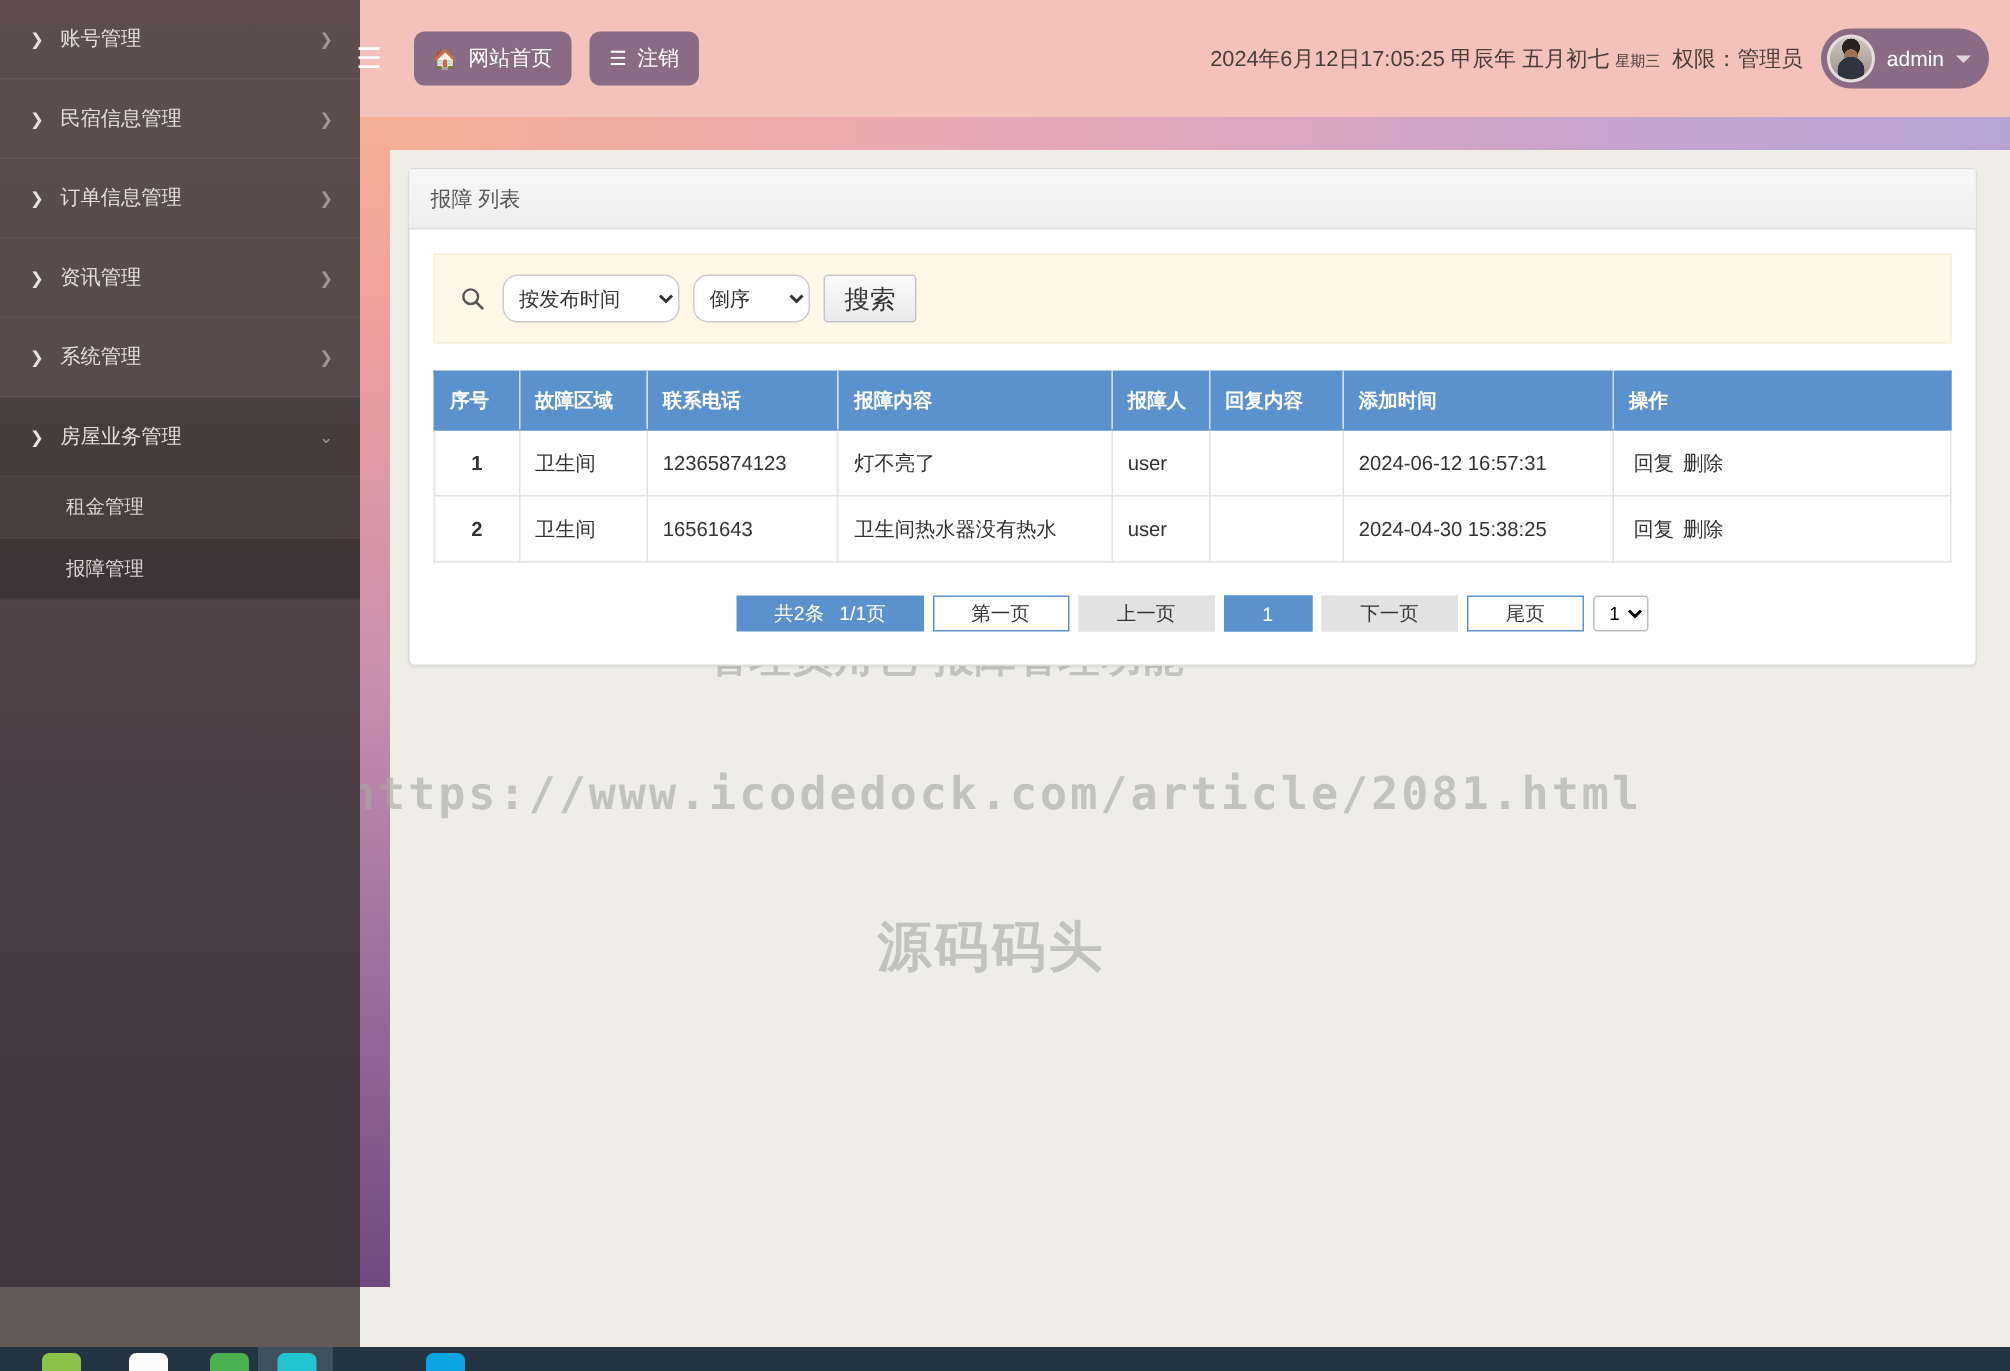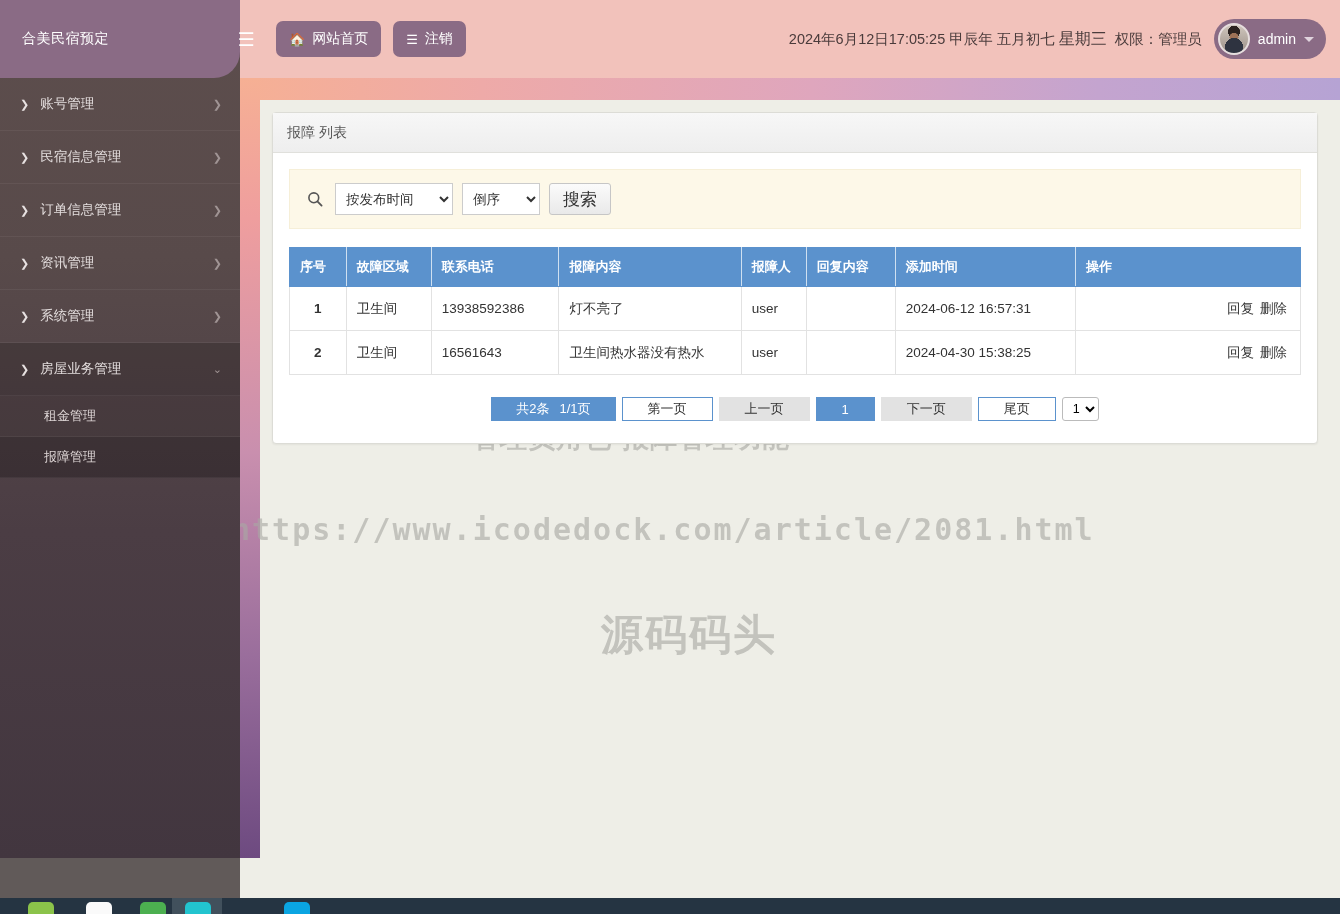--- a/index.html
+++ b/index.html
@@ -83,21 +83,21 @@
     border-radius: 7px; padding: 9px 13px;
     font-size: 14px; cursor: pointer; margin-left: 12px;
     border: none;
   }
   .top-btn .ic { font-size: 13px; }
   #topbar-right {
     margin-left: auto; display: flex; align-items: center;
     padding-right: 14px; color: #4b3a3a;
   }
   #datetime-block { font-size: 14.5px; color: #4a3b3b; white-space: nowrap; }
-  #datetime-block .small { font-size: 16px; }
+  #datetime-block .small { font-size: 10px; }
   #user-chip {
     display: flex; align-items: center; gap: 8px;
     background: #8a6b85; color: #fff;
     border-radius: 20px; padding: 4px 12px 4px 4px;
     margin-left: 12px; cursor: pointer;
   }
   #avatar {
     width: 32px; height: 32px; border-radius: 50%;
     background:
       radial-gradient(circle at 50% 78%, #2e3340 0 34%, transparent 35%),
@@ -115,21 +115,21 @@
   
   .wm {
     position: absolute; color: #a9a9a4; opacity: .62;
     font-weight: bold; white-space: nowrap; pointer-events: none;
     user-select: none;
   }
   #wm-brand { left: 447px; top: 308px; font-size: 36px; letter-spacing: 1px; }
   #wm-role  { left: 472px; top: 420px; font-size: 27px; letter-spacing: 1px; }
   #wm-url   { left: 232px; top: 512px; font-size: 30px;
               font-family: "DejaVu Sans Mono", "Liberation Mono", monospace; letter-spacing: 2px; }
-  #wm-site  { left: 601px; top: 607px; font-size: 42px; letter-spacing: 2px; }
+  #wm-site  { left: 585px; top: 607px; font-size: 36px; letter-spacing: 2px; }
 
   
   #panel {
     position: absolute; left: 272px; top: 112px; width: 1046px;
     background: #fff; border: 1px solid #dcdcd6; border-radius: 4px;
     box-shadow: 0 1px 2px rgba(0,0,0,.05);
   }
   #panel-head {
     height: 40px; display: flex; align-items: center; padding: 0 14px;
     background: linear-gradient(180deg,#f7f7f7,#eeeeee);
@@ -141,21 +141,21 @@
   #filter-bar {
     background: #fdf8e8; border: 1px solid #f6efd8;
     padding: 13px 14px; display: flex; align-items: center; gap: 9px;
   }
   #search-icon-wrap {
     width: 22px; display: flex; align-items: center; justify-content: center;
     color: #666;
   }
   select.flt {
     height: 32px; font-size: 13.5px; padding: 3px 6px;
-    border: 1px solid #ccc; border-radius: 0; background: #fff; color: #333;
+    border: 1px solid #ccc; border-radius: 10px; background: #fff; color: #333;
     font-family: "Liberation Sans", sans-serif; cursor: pointer;
   }
   #sel-field { width: 118px; }
   #sel-order { width: 78px; }
   #btn-search {
     height: 32px; padding: 0 13px; font-size: 17px;
     border: 1px solid #c6c6c6; border-radius: 3px;
     background: linear-gradient(180deg,#fbfbfb,#e9e9e9); color: #333;
     cursor: pointer; font-family: "Liberation Sans", sans-serif;
   }
@@ -169,21 +169,21 @@
     text-align: left; padding: 10px 10px; font-size: 13px;
     border: 1px solid #5b92cd; border-right-color: #cfe0f1;
     height: 38px; vertical-align: middle;
   }
   table.data th:last-child { border-right-color: #5b92cd; }
   table.data td {
     padding: 10px 10px; border: 1px solid #e2e2e2; color: #333;
     height: 44px; vertical-align: middle;
   }
   td.c-idx { text-align: center; font-weight: bold; width: 56px; }
-  td.c-ops { text-align: right; }
+  td.c-ops { text-align: left; }
   td.c-ops .op { color: #333; cursor: pointer; margin: 0 3px; }
   .col-area { width: 84px; }
   .col-phone { width: 126px; }
   .col-content { width: 180px; }
   .col-person { width: 64px; }
   .col-reply { width: 88px; }
   .col-time { width: 178px; }
   .col-ops { width: 222px; }
 
   #pager {
@@ -221,23 +221,20 @@
 <div id="bg-header-strip"></div>
 <div id="bg-gradient-band"></div>
 <div id="sidebar-strip"></div>
 
 <div class="wm" id="wm-brand">SSM合美在线民宿租赁平台</div>
 <div class="wm" id="wm-role">管理员角色-报障管理功能</div>
 <div class="wm" id="wm-url">https://www.icodedock.com/article/2081.html</div>
 <div class="wm" id="wm-site">源码码头</div>
 
 <div id="sidebar">
-  <div id="sidebar-brand">
-    <span>合美民宿预定</span>
-  </div>
   <div id="menu-list">
       <div class="menu-item">
         <span class="chev-left">❯</span>
         <span class="mi-label">账号管理</span>
         <span class="chev-right">❯</span>
       </div>
       <div class="menu-item">
         <span class="chev-left">❯</span>
         <span class="mi-label">民宿信息管理</span>
         <span class="chev-right">❯</span>
@@ -325,21 +322,21 @@
             <th class="col-person">报障人</th>
             <th class="col-reply">回复内容</th>
             <th class="col-time">添加时间</th>
             <th class="col-ops">操作</th>
           </tr>
       </thead>
       <tbody id="tbody">
           <tr>
             <td class="c-idx">1</td>
             <td class="">卫生间</td>
-            <td class="">13938592386</td>
+            <td class="">12365874123</td>
             <td class="">灯不亮了</td>
             <td class="">user</td>
             <td class=""></td>
             <td class="">2024-06-12 16:57:31</td>
             <td class="c-ops"><span class="op">回复</span><span class="op">删除</span></td>
           </tr>
           <tr>
             <td class="c-idx">2</td>
             <td class="">卫生间</td>
             <td class="">16561643</td>

